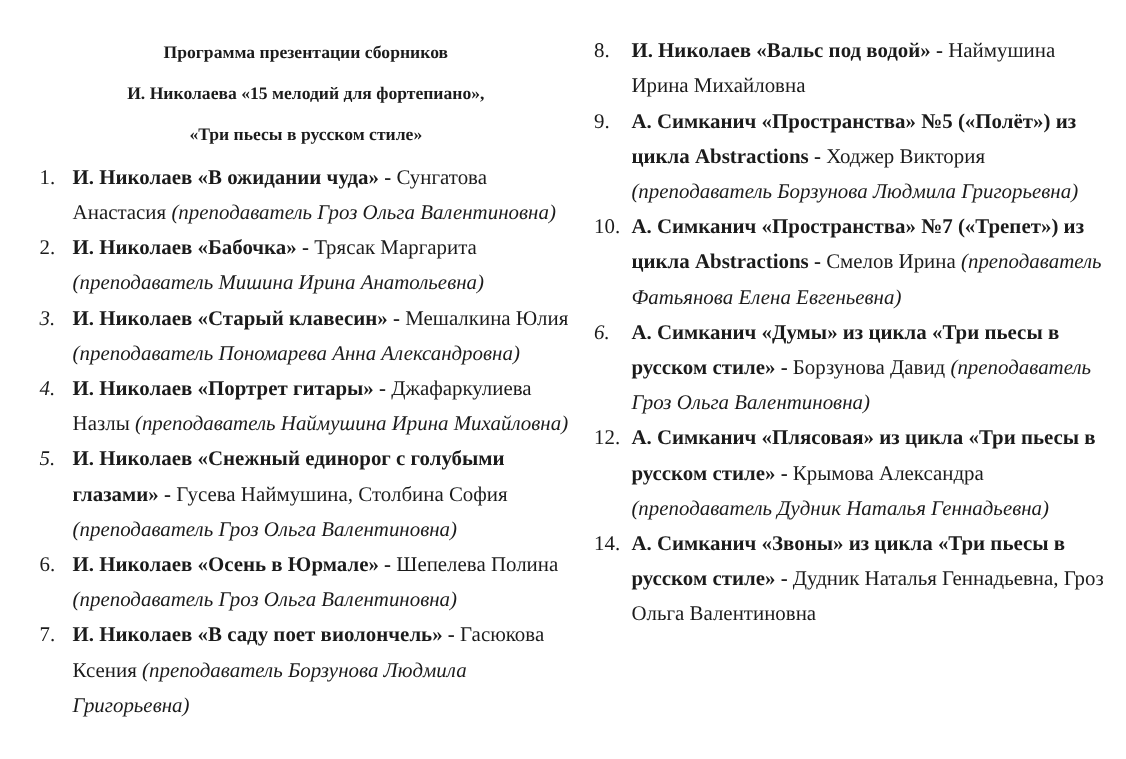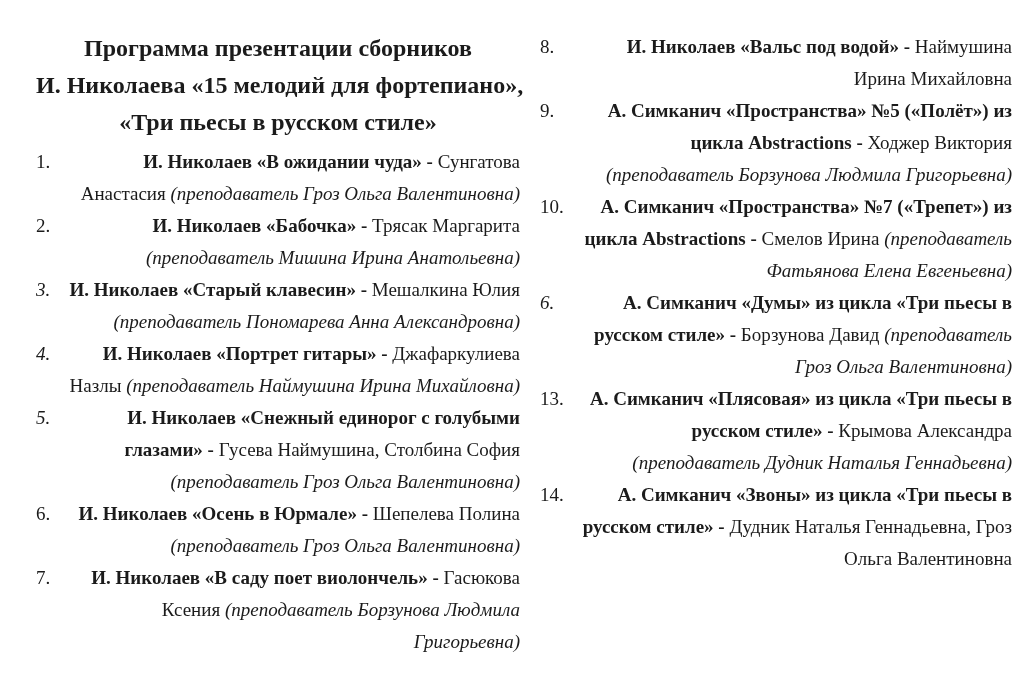--- a/index.html
+++ b/index.html
@@ -23,39 +23,39 @@
     display: flex;
     gap: 20px;
     align-items: flex-start;
   }
   .col-left  { width: 484px; flex: 0 0 484px; }
   .col-right { width: 472px; flex: 0 0 472px; padding-top: 1px; }
 
   .doc-title {
     font-weight: bold;
     text-align: center;
-    font-size: 24px;
+    font-size: 16px;
     line-height: 37px;
     margin-bottom: 5px;
   }
   .doc-title > div { white-space: nowrap; }
 
   .list .item {
     display: flex;
     line-height: 32px;
     text-align: left;
   }
   .num {
     flex: 0 0 30px;
   }
   .col-right .num {
     flex-basis: 34px;
   }
   .num.ital { font-style: italic; }
-  .body { flex: 1 1 auto; text-align: right; }
+  .body { flex: 1 1 auto; }
   .bold { font-weight: bold; }
   .ital { font-style: italic; }
 </style>
 </head>
 <body>
 
 <div class="page" style="color: rgb(27, 27, 27); background: rgb(255, 255, 255);">
   <div class="columns">
 
     <div class="col-left">
@@ -108,21 +108,21 @@
           </div>
           <div class="item">
             <span class="num">10.</span>
             <span class="body"><span class="bold">А. Симканич «Пространства» №7 («Трепет») из цикла Abstractions - </span><span>Смелов Ирина</span><span class="ital"> (преподаватель Фатьянова Елена Евгеньевна)</span></span>
           </div>
           <div class="item">
             <span class="num ital">6.</span>
             <span class="body"><span class="bold">А. Симканич «Думы» из цикла «Три пьесы в русском стиле» - </span><span>Борзунова Давид</span><span class="ital"> (преподаватель Гроз Ольга Валентиновна)</span></span>
           </div>
           <div class="item">
-            <span class="num">13.</span>
+            <span class="num">12.</span>
             <span class="body"><span class="bold">А. Симканич «Плясовая» из цикла «Три пьесы в русском стиле» - </span><span>Крымова Александра</span><span class="ital"> (преподаватель Дудник Наталья Геннадьевна)</span></span>
           </div>
           <div class="item">
             <span class="num">14.</span>
             <span class="body"><span class="bold">А. Симканич «Звоны» из цикла «Три пьесы в русском стиле» - </span><span>Дудник Наталья Геннадьевна, Гроз Ольга Валентиновна</span></span>
           </div>
         </div>
     </div>
 
   </div>

